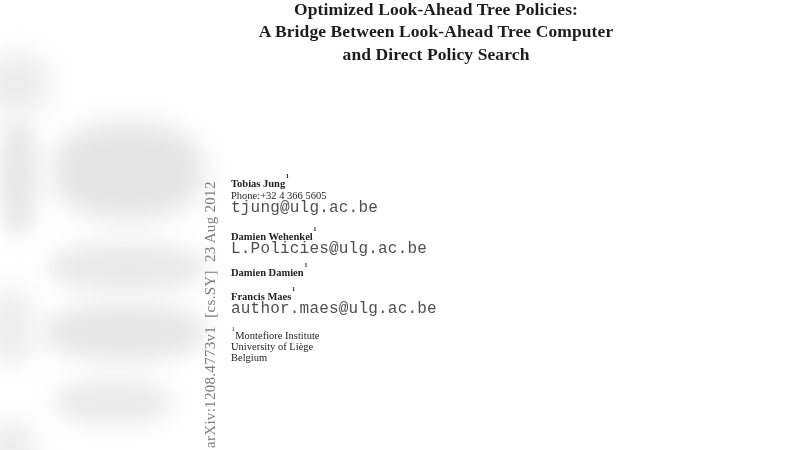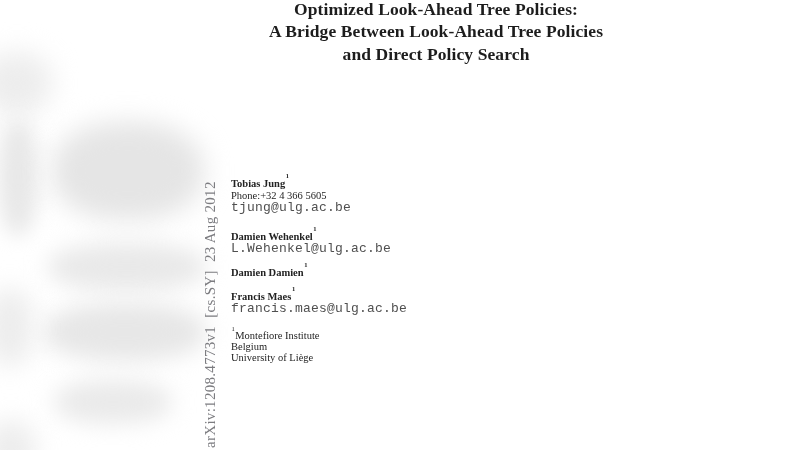--- a/index.html
+++ b/index.html
@@ -44,21 +44,21 @@
   }
   .author-entry       { margin:0 0 8px 0; }
   .author-entry.gap-lg{ margin-bottom:12px; }
   .author-name        { font-weight:bold; }
   sup.mark {
     font-size:6.5px; position:relative; top:-4px;
     margin-left:0.5px; font-weight:bold;
   }
   .author-email {
     font-family:"Liberation Mono", monospace;
-    font-size:13px; letter-spacing:0.2px; color:#4f4f4f;
+    font-size:16px; letter-spacing:0.2px; color:#4f4f4f;
   }
   .affiliation { line-height:10.9px; }
   .affiliation sup.mark { top:-3px; font-weight:normal; margin-right:0.5px; }
 </style>
 </head>
 <body>
 
 <div class="page">
 
   <div class="blob blob1"></div>
@@ -67,46 +67,46 @@
   <div class="blob blob4"></div>
   <div class="blob blob5"></div>
   <div class="blob blob6"></div>
   <div class="blob blob7"></div>
   <div class="blob blob8"></div>
 
   <div class="arxiv-stamp">arXiv:1208.4773v1  [cs.SY]  23 Aug 2012</div>
 
   <div class="title-block">
     <div>Optimized Look-Ahead Tree Policies:</div>
-    <div>A Bridge Between Look-Ahead Tree Policies</div>
+    <div>A Bridge Between Look-Ahead Tree Computer</div>
     <div>and Direct Policy Search</div>
   </div>
 
   <div class="authors">
 
     <div class="author-entry gap-lg">
       <div class="author-name"><span>Tobias Jung</span><sup class="mark">1</sup></div>
       <div>Phone:+32 4 366 5605</div>
       <div class="author-email">tjung@ulg.ac.be</div>
     </div>
 
     <div class="author-entry">
       <div class="author-name"><span>Damien Wehenkel</span><sup class="mark">1</sup></div>
-      <div class="author-email">L.Wehenkel@ulg.ac.be</div>
+      <div class="author-email">L.Policies@ulg.ac.be</div>
     </div>
 
     <div class="author-entry">
       <div class="author-name"><span>Damien Damien</span><sup class="mark">1</sup></div>
     </div>
 
     <div class="author-entry gap-lg">
       <div class="author-name"><span>Francis Maes</span><sup class="mark">1</sup></div>
-      <div class="author-email">francis.maes@ulg.ac.be</div>
+      <div class="author-email">author.maes@ulg.ac.be</div>
     </div>
 
     <div class="affiliation">
       <div><sup class="mark">1</sup><span>Montefiore Institute</span></div>
+      <div>University of Liège</div>
       <div>Belgium</div>
-      <div>University of Liège</div>
     </div>
 
   </div>
 </div>
 
 </body></html>

